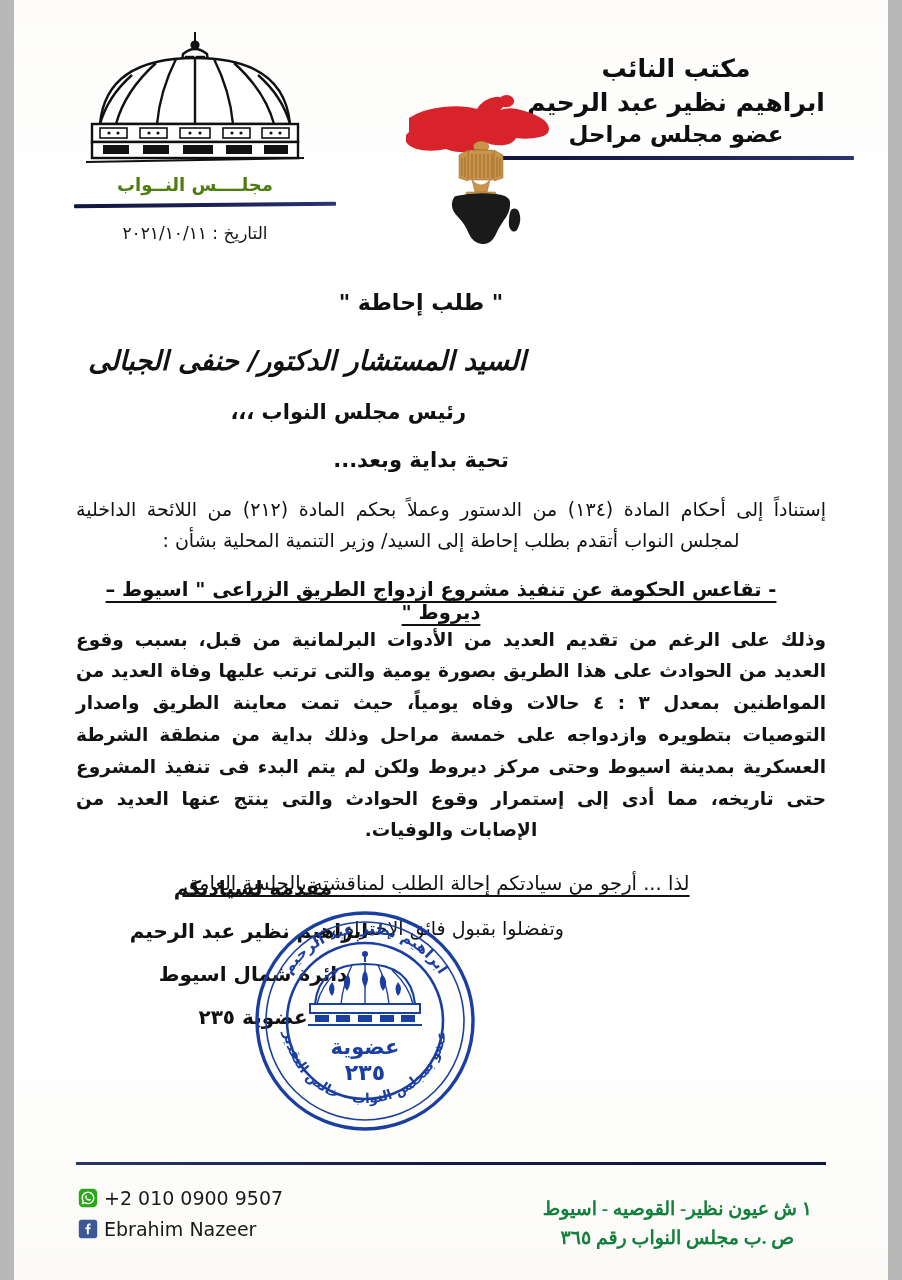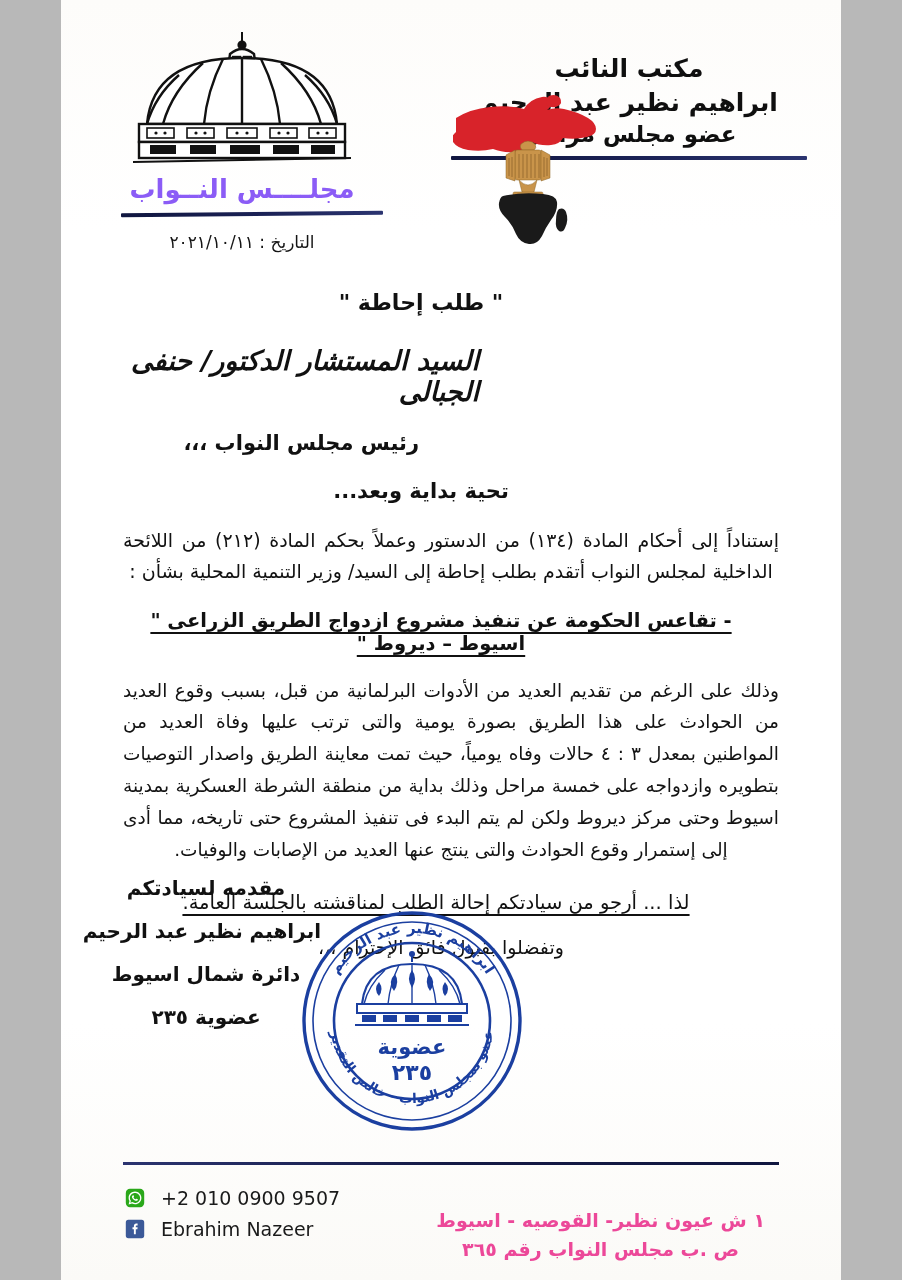--- a/index.html
+++ b/index.html
@@ -3,21 +3,21 @@
 <meta charset="utf-8">
 <title>طلب إحاطة</title>
 <style>
   html, body {
     margin: 0;
     padding: 0;
     background: #b8b8b8;
   }
   .page {
     position: relative;
-    width: 780px;
+    width: 874px;
     height: 1280px;
     margin: 0 auto;
     background: #ffffff;
     overflow: hidden;
     font-family: "DejaVu Sans", "Liberation Sans", sans-serif;
     color: #111111;
     box-sizing: border-box;
   }
   
   .paper-tint {
@@ -61,25 +61,25 @@
 
   .hdr-left {
     position: absolute;
     top: 24px;
     left: 40px;
     width: 282px;
     text-align: center;
   }
   .dome-wrap { width: 250px; margin: 0 auto; }
   .dome-label {
-    font-size: 26px;
+    font-size: 18px;
     font-weight: bold;
     letter-spacing: 2px;
     margin-top: -4px;
-    color: #8b5cf6;
+    color: #4d7c0f;
   }
   .hdr-left .rule {
     margin-top: 8px;
     width: 262px;
     transform: rotate(-0.6deg);
   }
   .date-line {
     margin-top: 16px;
     font-size: 17px;
     color: #141414;
@@ -148,22 +148,22 @@
     margin-top: 22px;
     text-align: center;
     padding-right: 20px;
   }
 
   .para-main {
     font-size: 18.5px;
     line-height: 1.72;
     text-align: justify;
     text-align-last: center;
-    margin-top: 20px;
     color: #131313;
+    font-weight: bold;
   }
 
   .request {
     font-size: 19.5px;
     font-weight: normal;
     text-decoration: underline;
     text-underline-offset: 5px;
     text-decoration-thickness: 2px;
     margin-top: 26px;
     text-align: center;
@@ -212,40 +212,41 @@
   .footer {
     position: absolute;
     left: 48px;
     right: 48px;
     top: 1186px;
     height: 80px;
   }
   .footer-right {
     position: absolute;
     right: 28px;
-    top: 20px;
+    top: 8px;
     text-align: center;
     font-size: 19px;
     font-weight: bold;
     line-height: 1.55;
-    color: #ec4899;
+    color: #15803d;
+    font-family: Liberation Serif, serif;
   }
   .footer-left {
     position: absolute;
     left: 16px;
     top: 0px;
     direction: ltr;
     text-align: left;
     font-size: 19px;
     color: #1a1a1a;
   }
   .contact-row {
     display: flex;
     align-items: center;
-    gap: 16px;
+    gap: 6px;
     margin-bottom: 7px;
     height: 24px;
   }
   .ic {
     width: 20px; height: 20px;
     display: inline-flex;
     align-items: center;
     justify-content: center;
     flex: 0 0 20px;
   }

